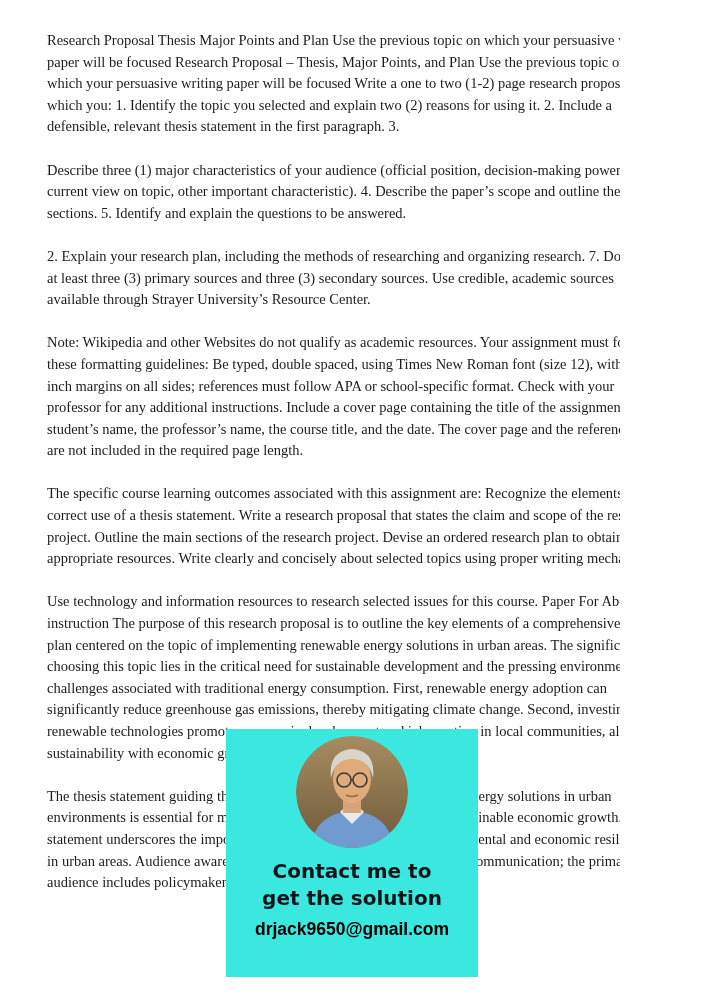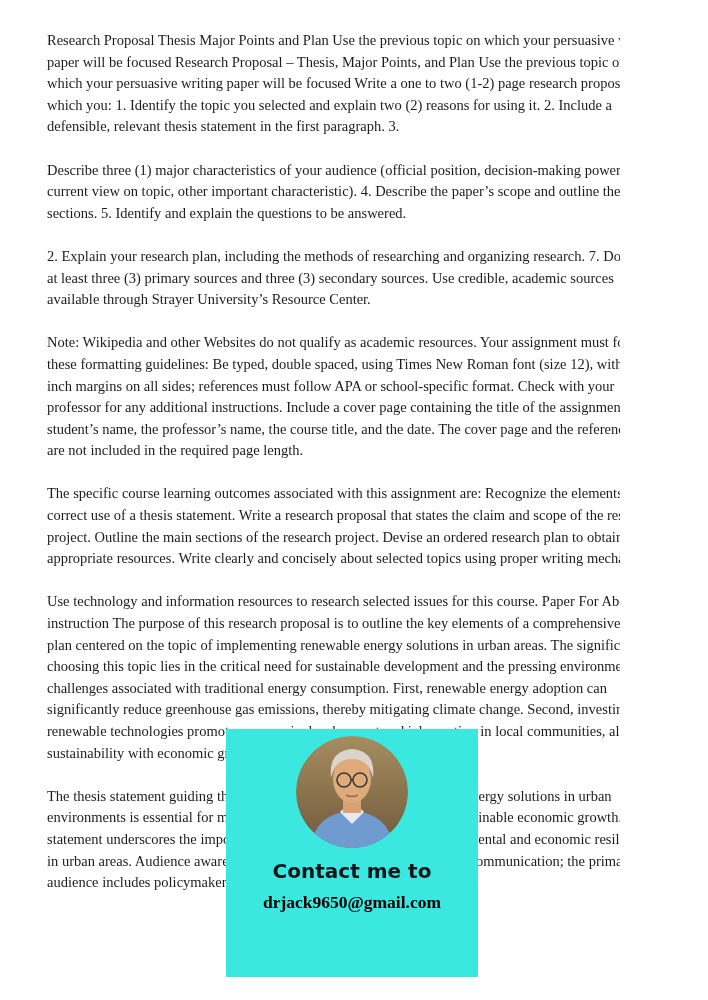--- a/index.html
+++ b/index.html
@@ -41,21 +41,21 @@
   }
   .contact-line {
     font-family: "DejaVu Sans", sans-serif;
     font-weight: 700;
     font-size: 20px;
     line-height: 27px;
     color: #10151a;
   }
   .contact-line.first { margin-top: 10px; }
   .email {
-    font-family: Liberation Serif, serif;
+    font-family: Liberation Sans, sans-serif;
     font-weight: 700;
     font-size: 17.5px;
     color: #000000;
     margin-top: 7px;
   }
 </style>
 </head>
 <body>
 
 <div class="page">
@@ -93,16 +93,17 @@
           <path d="M35 42 Q32 15 56 13 Q80 15 77 42 Q73 23 56 23 Q39 23 35 42 Z" fill="#d9d5cd"></path>
           <circle cx="48" cy="44" r="7" fill="none" stroke="#3a3a3a" stroke-width="1.6"></circle>
           <circle cx="64" cy="44" r="7" fill="none" stroke="#3a3a3a" stroke-width="1.6"></circle>
           <line x1="55" y1="43.5" x2="57" y2="43.5" stroke="#3a3a3a" stroke-width="1.6"></line>
           <path d="M50 59 Q56 62 62 59" stroke="#9a6a4a" stroke-width="1.5" fill="none"></path>
         </g>
       </svg>
     </div>
 
     <div class="contact-line first">Contact me to</div>
+    <div class="contact-line">get the solution</div>
     <div class="email">drjack9650@gmail.com</div>
   </div>
 
 </div>
 
 </body></html>

